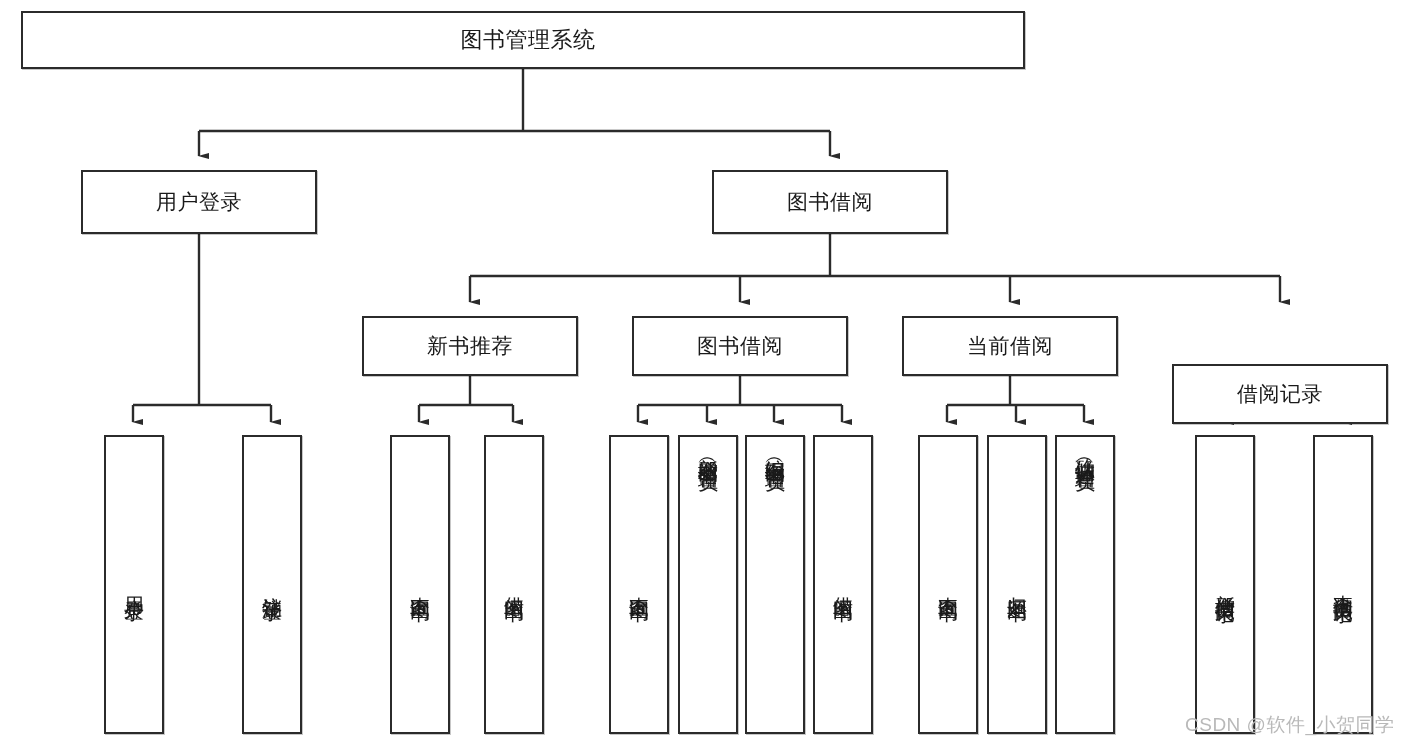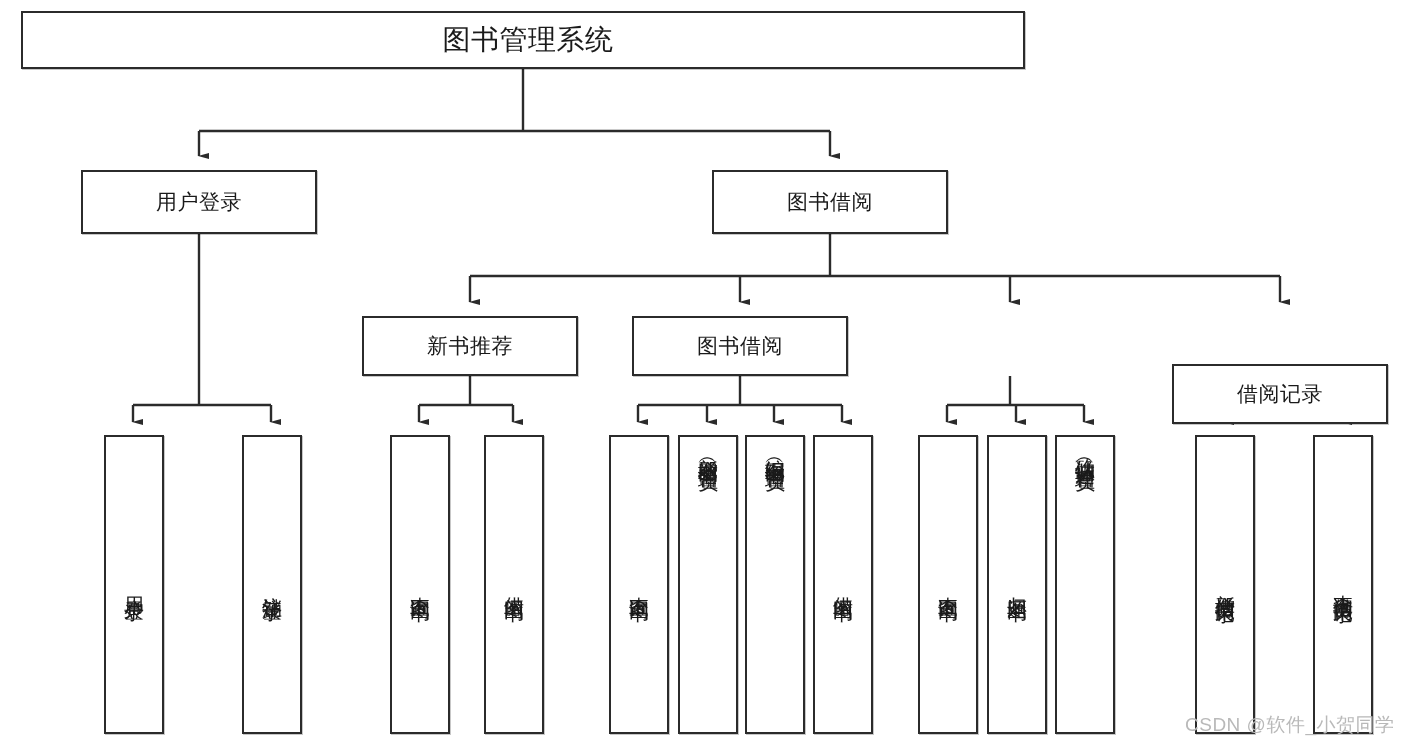--- a/index.html
+++ b/index.html
@@ -42,21 +42,21 @@
     letter-spacing: 0.5px;
     white-space: nowrap;
     text-align: center;
   }
   .node.vertical .node-label {
     writing-mode: vertical-rl;
     text-orientation: upright;
     letter-spacing: 2px;
     font-size: 20px;
   }
-  .node.root .node-label { font-size: 28px; margin-left: 10px; }
+  .node.root .node-label { font-size: 22px; margin-left: 10px; }
   .node.level2 .node-label { font-size: 21px; }
   .node.level3 .node-label { font-size: 21px; }
 
   .node.vertical {
     align-items: flex-start;
     padding-top: 6px;
     justify-content: center;
   }
   .node.vertical.center-text {
     align-items: center;
@@ -142,20 +142,23 @@
   <div class="node level2" style="left:712px; top:170px; width:236px; height:64px;">
     <span class="node-label">图书借阅</span>
   </div>
 
   <div class="node level3" style="left:362px; top:316px; width:216px; height:60px;">
     <span class="node-label">新书推荐</span>
   </div>
   <div class="node level3" style="left:632px; top:316px; width:216px; height:60px;">
     <span class="node-label">图书借阅</span>
   </div>
+  <div class="node level3" style="left:902px; top:316px; width:216px; height:60px;">
+    <span class="node-label">当前借阅</span>
+  </div>
   <div class="node level3" style="left:1172px; top:316px; width:216px; height:60px;margin-top:48px;">
     <span class="node-label">借阅记录</span>
   </div>
 
   <div class="node vertical center-text" style="left:104px; top:435px; width:60px; height:299px;">
     <span class="node-label">用户登录</span>
   </div>
   <div class="node vertical center-text" style="left:242px; top:435px; width:60px; height:299px;">
     <span class="node-label">注销登录</span>
   </div>

